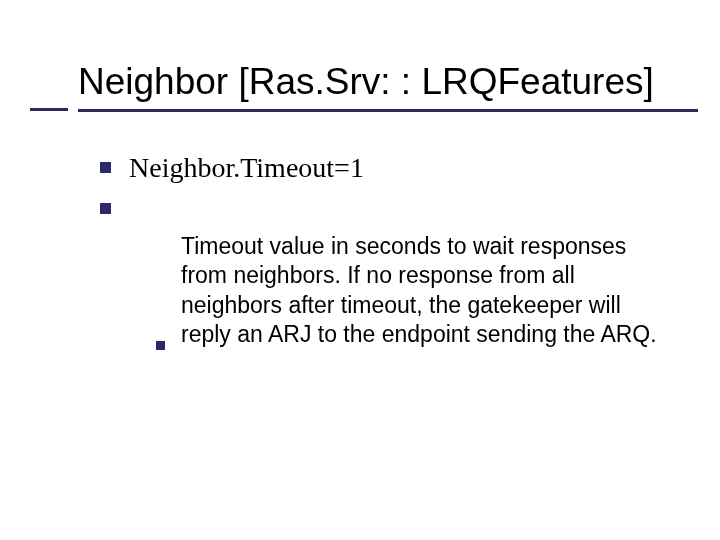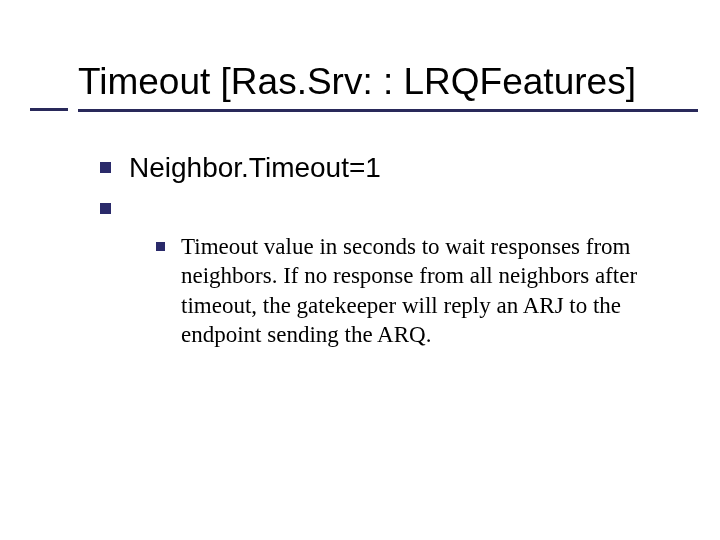--- a/index.html
+++ b/index.html
@@ -59,29 +59,29 @@
     width: 11px;
     height: 11px;
     background: #2a2a6a;
     margin-top: 12px;
     margin-right: 18px;
     flex: 0 0 auto;
   }
   .lvl1 .text {
     font-size: 28px;
     line-height: 1.25;
+    font-family: Liberation Serif, serif;
   }
   .lvl2-wrap {
     margin-top: 18px;
     margin-left: 56px;
   }
   .lvl2 {
     display: flex;
-    align-items: flex-start;
-    font-family: Liberation Serif, serif;
+    align-items: flex-end;
   }
   .lvl2 .bullet {
     width: 9px;
     height: 9px;
     background: #2a2a6a;
     margin-top: 10px;
     margin-right: 16px;
     flex: 0 0 auto;
   }
   .lvl2 .text {
@@ -91,21 +91,21 @@
   }
 </style>
 </head>
 <body>
 
 <div class="slide">
 
   <div class="title-underline-short"></div>
 
   <div class="title-block">
-    <div class="title-text">Timeout [Ras.Srv: : LRQFeatures]</div>
+    <div class="title-text">Neighbor [Ras.Srv: : LRQFeatures]</div>
     <div class="title-underline"></div>
   </div>
 
   <div class="body">
 
     <div class="lvl1">
       <div class="bullet"></div>
       <div class="text">Neighbor.Timeout=1</div>
     </div>
 

